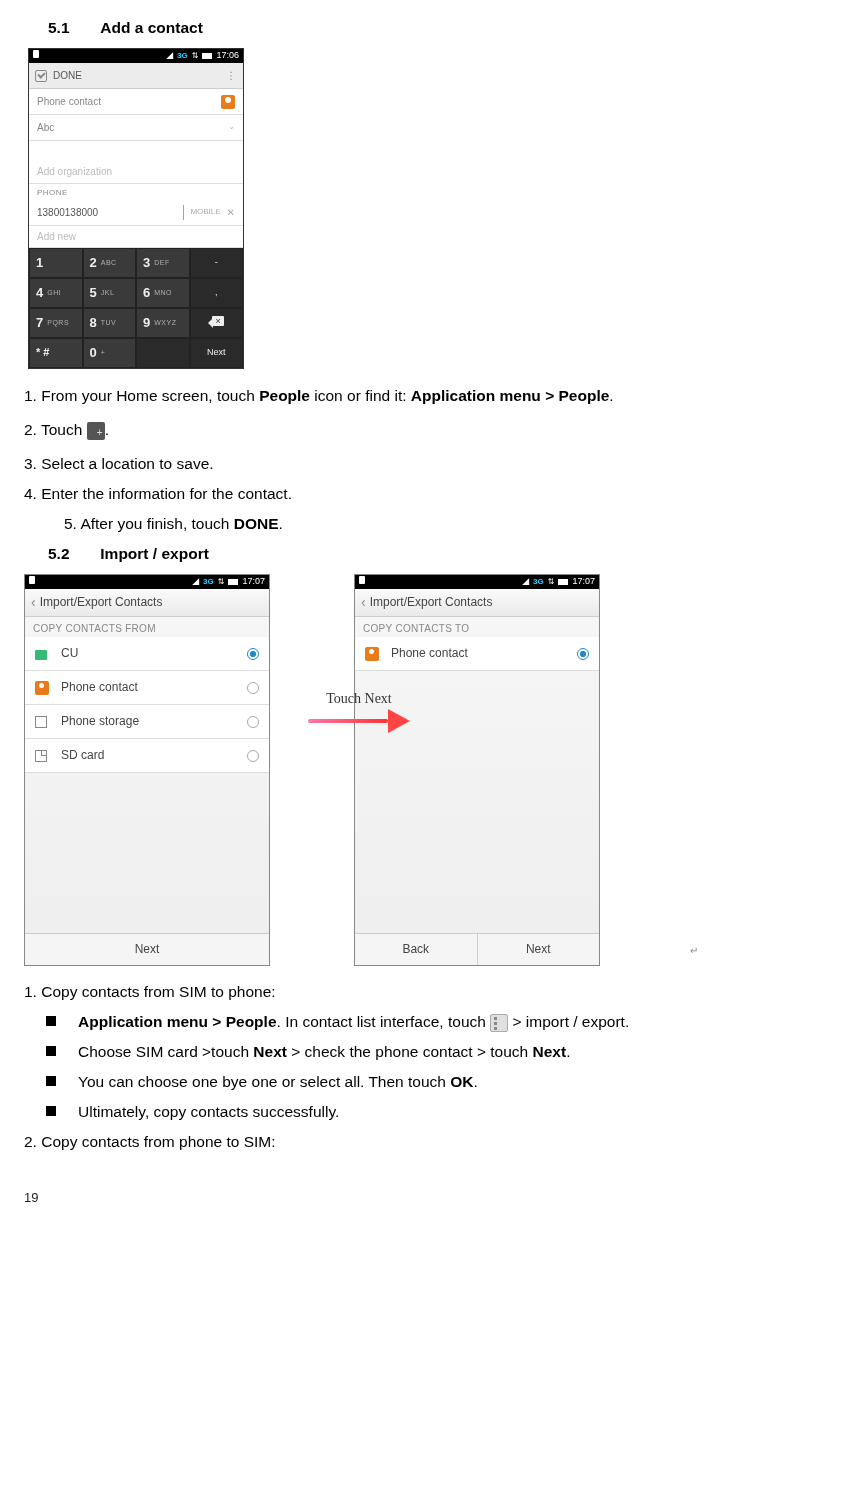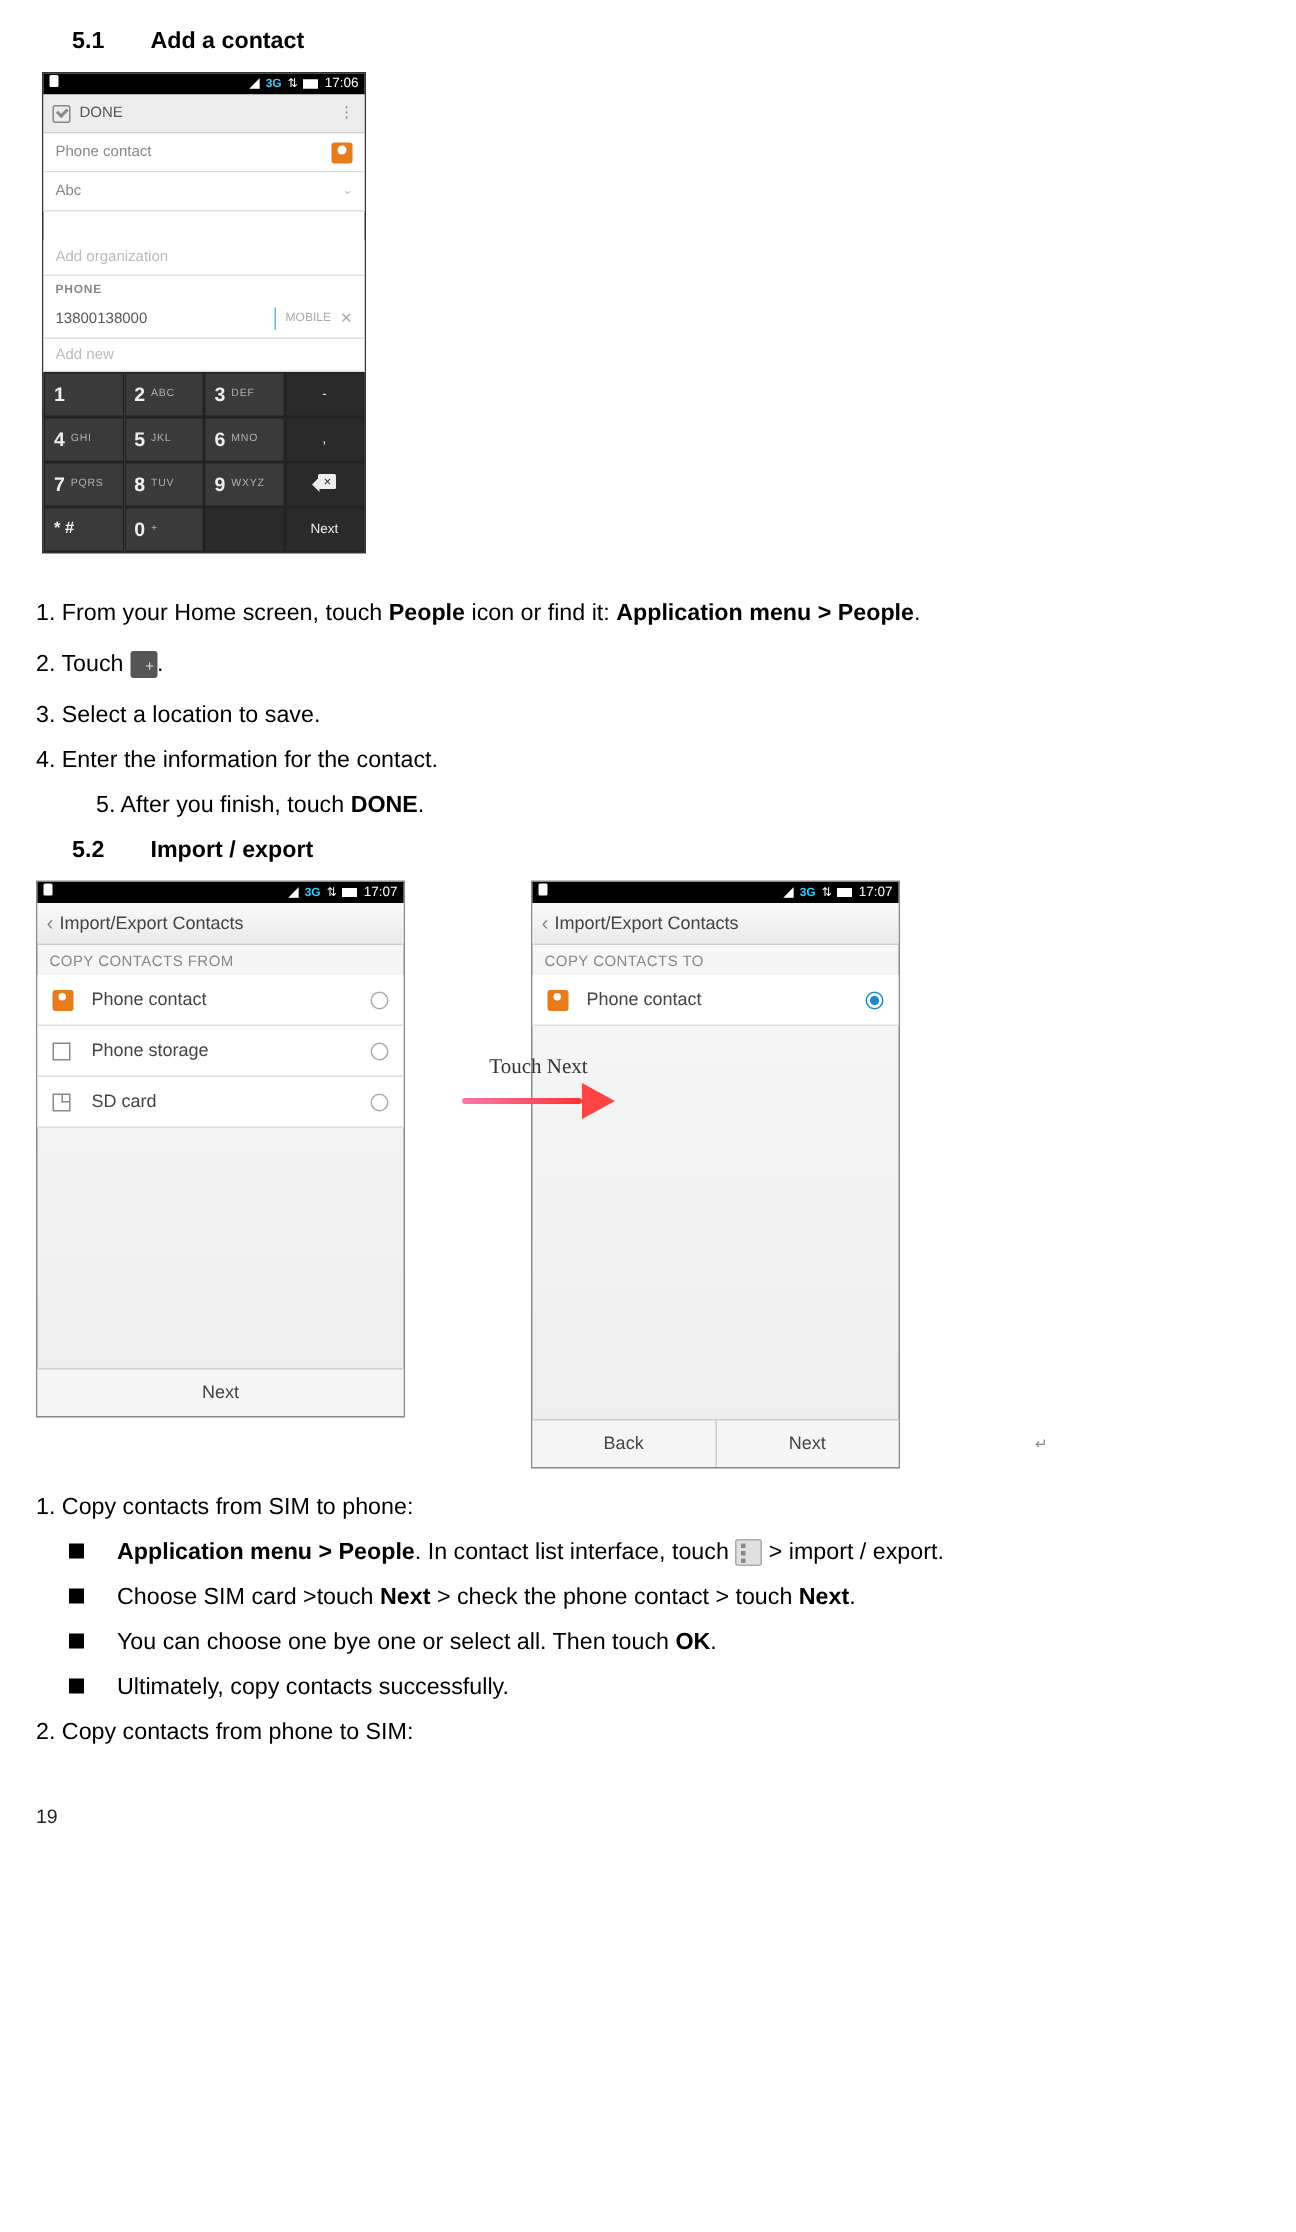--- a/index.html
+++ b/index.html
@@ -60,21 +60,21 @@
   .contact-row .orange-square { display:inline-block; width:14px; height:14px; background:#e87b1a; border-radius:2px; margin-left:auto; position:relative;}
   .contact-row .orange-square::after{content:"";position:absolute;left:4px;top:2px;width:6px;height:6px;border-radius:50%;background:#fff;}
   .name-row {
     height: 26px; background:#fff; border-bottom:1px solid #ddd; display:flex; align-items:center; padding:0 8px; color:#888; font-size:10px;
   }
   .name-row .chev { margin-left:auto; color:#bbb; font-size:8px; }
   .org-row {
     height: 24px; background:#fff; border-bottom:1px solid #ddd; display:flex; align-items:center; padding:0 8px; color:#bbb; font-size:10px;margin-top:19px;
   }
   .phone-label {
-    height: 16px; background:#fff; padding:3px 8px 0 8px; color:#888; font-size:8px; letter-spacing:0.5px;font-weight:bold;
+    height: 16px; background:#fff; padding:3px 8px 0 8px; color:#888; font-size:8px; letter-spacing:0.5px;
   }
   .num-row {
     height: 26px; background:#fff; border-bottom:1px solid #ddd; display:flex; align-items:center; padding:0 8px; color:#555; font-size:10px;
   }
   .num-row .numval{ flex:1; border-right:1px solid #3cf; padding-right:2px; }
   .num-row .mob { color:#aaa; font-size:8px; margin:0 6px;}
   .num-row .close { color:#aaa; }
   .addnew-row {
     height: 22px; background:#fff; border-bottom:1px solid #ddd; display:flex; align-items:center; padding:0 8px; color:#bbb; font-size:10px;
   }
@@ -84,21 +84,21 @@
   }
   .key .main{ font-size:13px; font-weight:bold; margin-right:4px;}
   .key .sub{ font-size:7px; color:#b0b0b0; letter-spacing:0.5px;}
   .key.side { background:#2a2a2a; justify-content:center; padding:0;}
   .key.next-key { background:#2a2a2a; justify-content:center; padding:0; font-size:9px;}
   .key.bksp { justify-content:center; padding:0; }
   .bksp-icon { display:inline-block; width:16px; height:10px; position:relative;}
   .bksp-icon::before { content:""; position:absolute; left:0; top:0; width:0; height:0; border-top:5px solid transparent; border-bottom:5px solid transparent; border-right:5px solid #eee;}
   .bksp-icon::after { content:"×"; position:absolute; left:4px; top:-2px; width:12px; height:10px; background:#eee; color:#333; font-size:9px; text-align:center; line-height:10px; border-radius:1px;}
 
-  .body-text { margin: 28px 0 0 0; }
+  .body-text { margin: 15px 0 0 0; }
   .body-text p { margin-bottom: 6px; }
   .touch-icon { display:inline-block; width:18px; height:18px; background:#555; border-radius:2px; vertical-align:middle; position:relative;}
   .touch-icon::after { content:"+"; position:absolute; right:2px; bottom:-1px; color:#ddd; font-size:10px;}
   .menu-icon { display:inline-block; width:18px; height:18px; background:#e0e0e0; border:1px solid #aaa; border-radius:2px; vertical-align:middle; position:relative;}
   .menu-icon::before { content:""; position:absolute; left:3px; top:2px; width:3px; height:3px; background:#888; box-shadow:0 5px 0 #888, 0 10px 0 #888;}
   .step5 { margin-left: 40px; }
 
   .screens-52 {
     display:flex; gap:84px; align-items:flex-start; margin-top:6px; position:relative; width: 680px;
   }
@@ -278,20 +278,25 @@
       <span class="tg">3G</span>
       <span style="font-size:8px;">⇅</span>
       <span class="batt"></span>
       <span>17:07</span>
     </div>
     <div class="ie-title">
       <span class="back">‹</span>
       <span>Import/Export Contacts</span>
     </div>
     <div class="ie-subtitle">COPY CONTACTS FROM</div>
+    <div class="ie-row">
+      <span class="icon-slot"><span class="sim-small"></span></span>
+      <span>CU</span>
+      <span class="radio checked"></span>
+    </div>
     <div class="ie-row">
       <span class="icon-slot"><span class="person-small"></span></span>
       <span>Phone contact</span>
       <span class="radio"></span>
     </div>
     <div class="ie-row">
       <span class="icon-slot"><span class="storage-small"></span></span>
       <span>Phone storage</span>
       <span class="radio"></span>
     </div>

